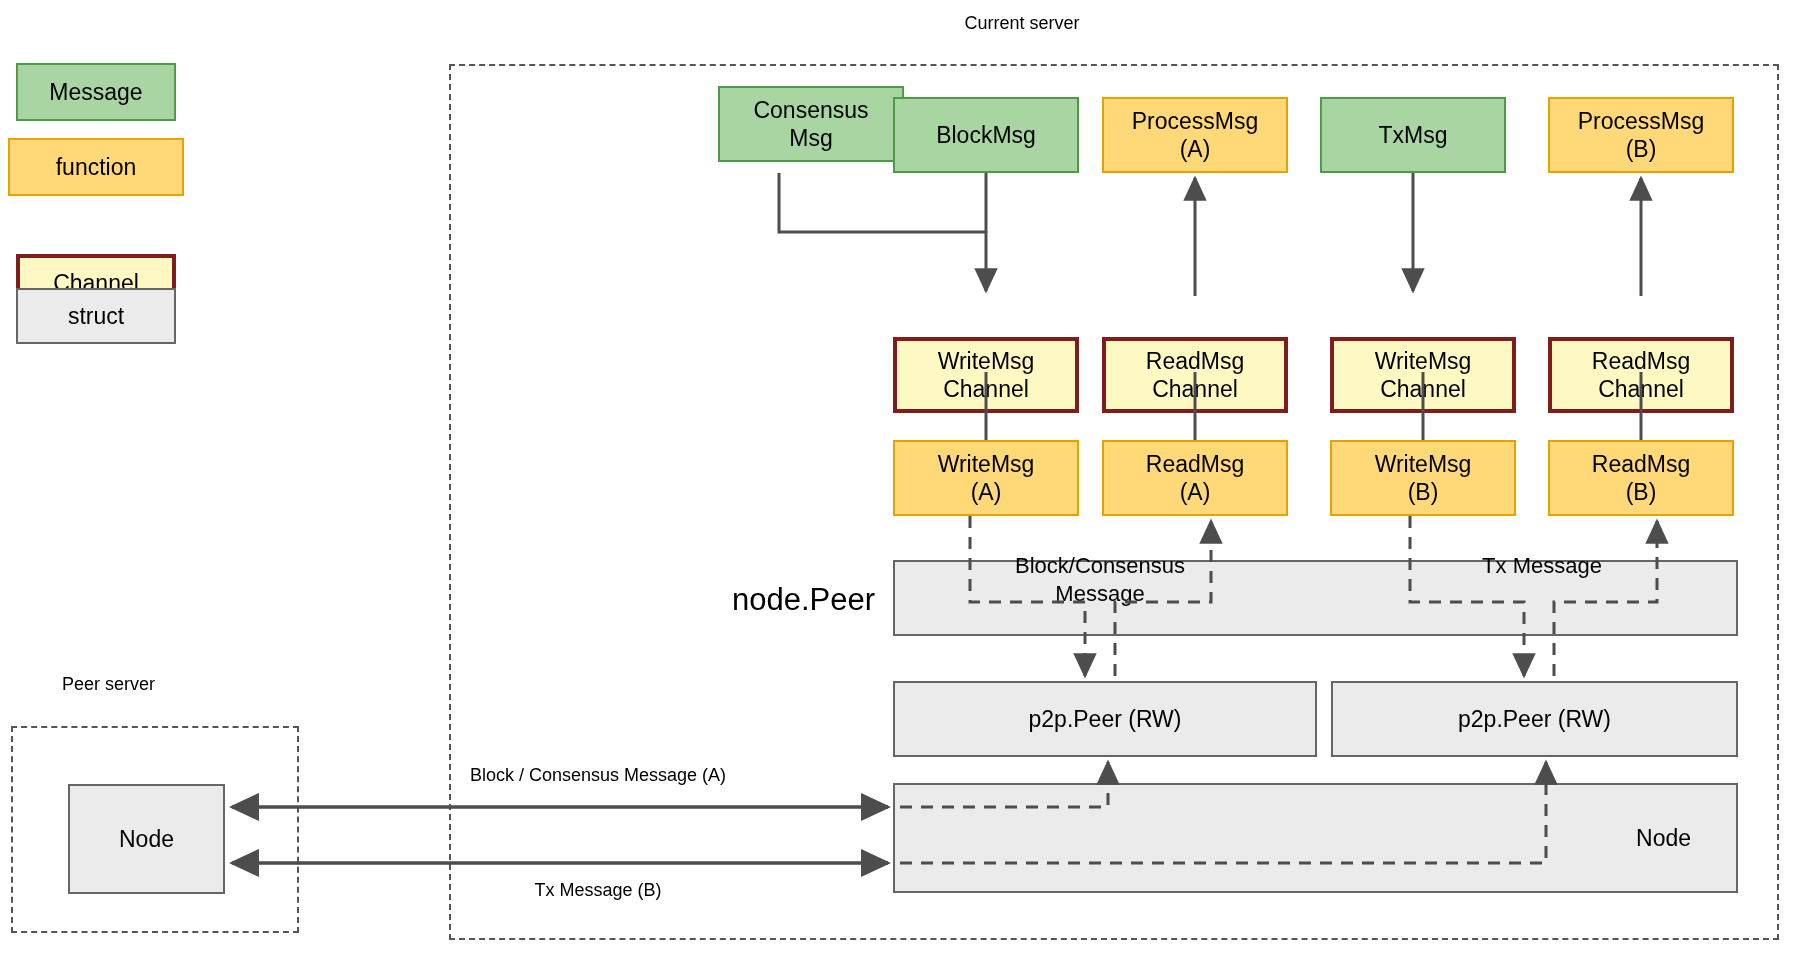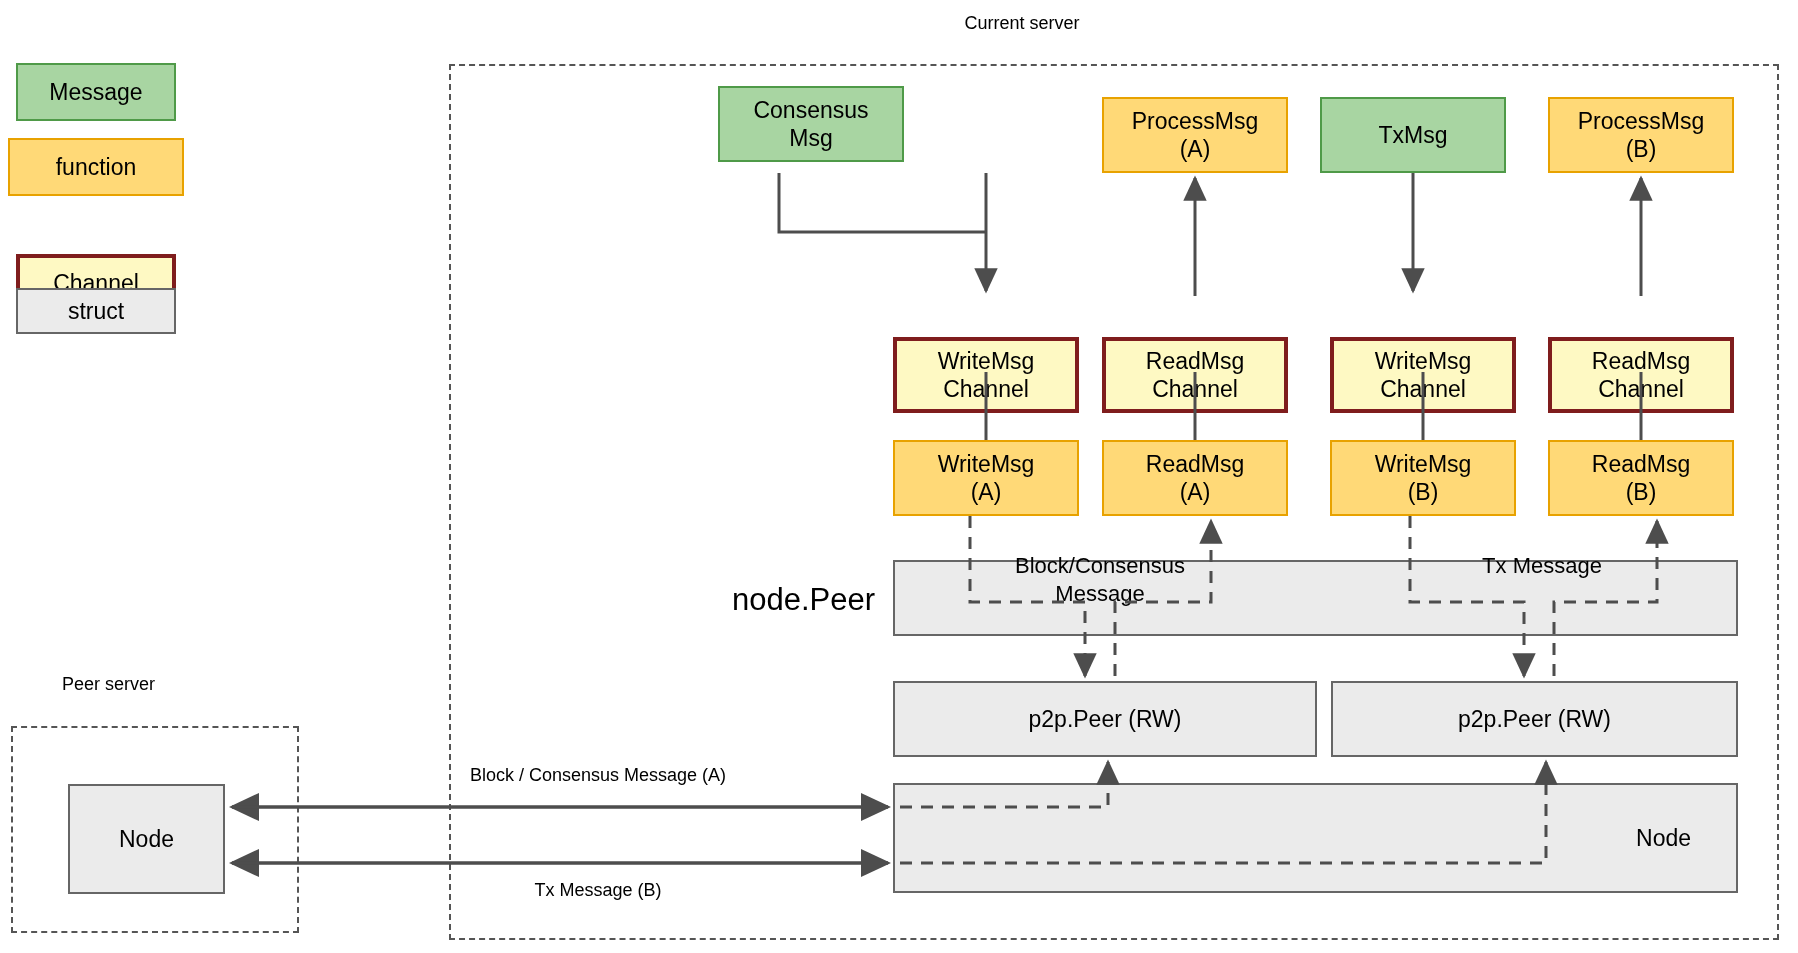--- a/index.html
+++ b/index.html
@@ -84,36 +84,37 @@
 
   <div class="legend-box msg" style="left:16px; top:63px; width:160px; height:58px;">
     <span>Message</span>
   </div>
   <div class="legend-box fn" style="left:8px; top:138px; width:176px; height:58px;">
     <span>function</span>
   </div>
   <div class="legend-box chan" style="left:16px; top:213px; width:160px; height:58px;">
     <span>Channel</span>
   </div>
-  <div class="legend-box struct" style="left:16px; top:288px; width:160px; height:46px;">
+  <div class="legend-box struct" style="left:16px; top:288px; width:160px; height:56px;">
     <span>struct</span>
   </div>
 
   <div class="plain-label" style="left:1022px; top:13px; transform:translateX(-50%);">Current server</div>
 
   <div class="plain-label" style="left:62px; top:674px;">Peer server</div>
 
   <div class="plain-label" style="left:732px; top:582px; font-size:31px;">node.Peer</div>
 
   <div class="dashed-region" style="left:449px; top:64px; width:1330px; height:876px;"></div>
   <div class="dashed-region" style="left:11px; top:726px; width:288px; height:207px;"></div>
 
   <div class="node-box msg" style="left:686px; top:86px; width:186px; height:76px;margin-left:32px;">Consensus
 Msg</div>
 
+  <div class="node-box msg" style="left:893px; top:97px; width:186px; height:76px;">BlockMsg</div>
 
   <div class="node-box fn" style="left:1102px; top:97px; width:186px; height:76px;">ProcessMsg
 (A)</div>
 
   <div class="node-box msg" style="left:1320px; top:97px; width:186px; height:76px;">TxMsg</div>
 
   <div class="node-box fn" style="left:1548px; top:97px; width:186px; height:76px;">ProcessMsg
 (B)</div>
 
   <div class="node-box chan" style="left:893px; top:296px; width:186px; height:76px;">WriteMsg

